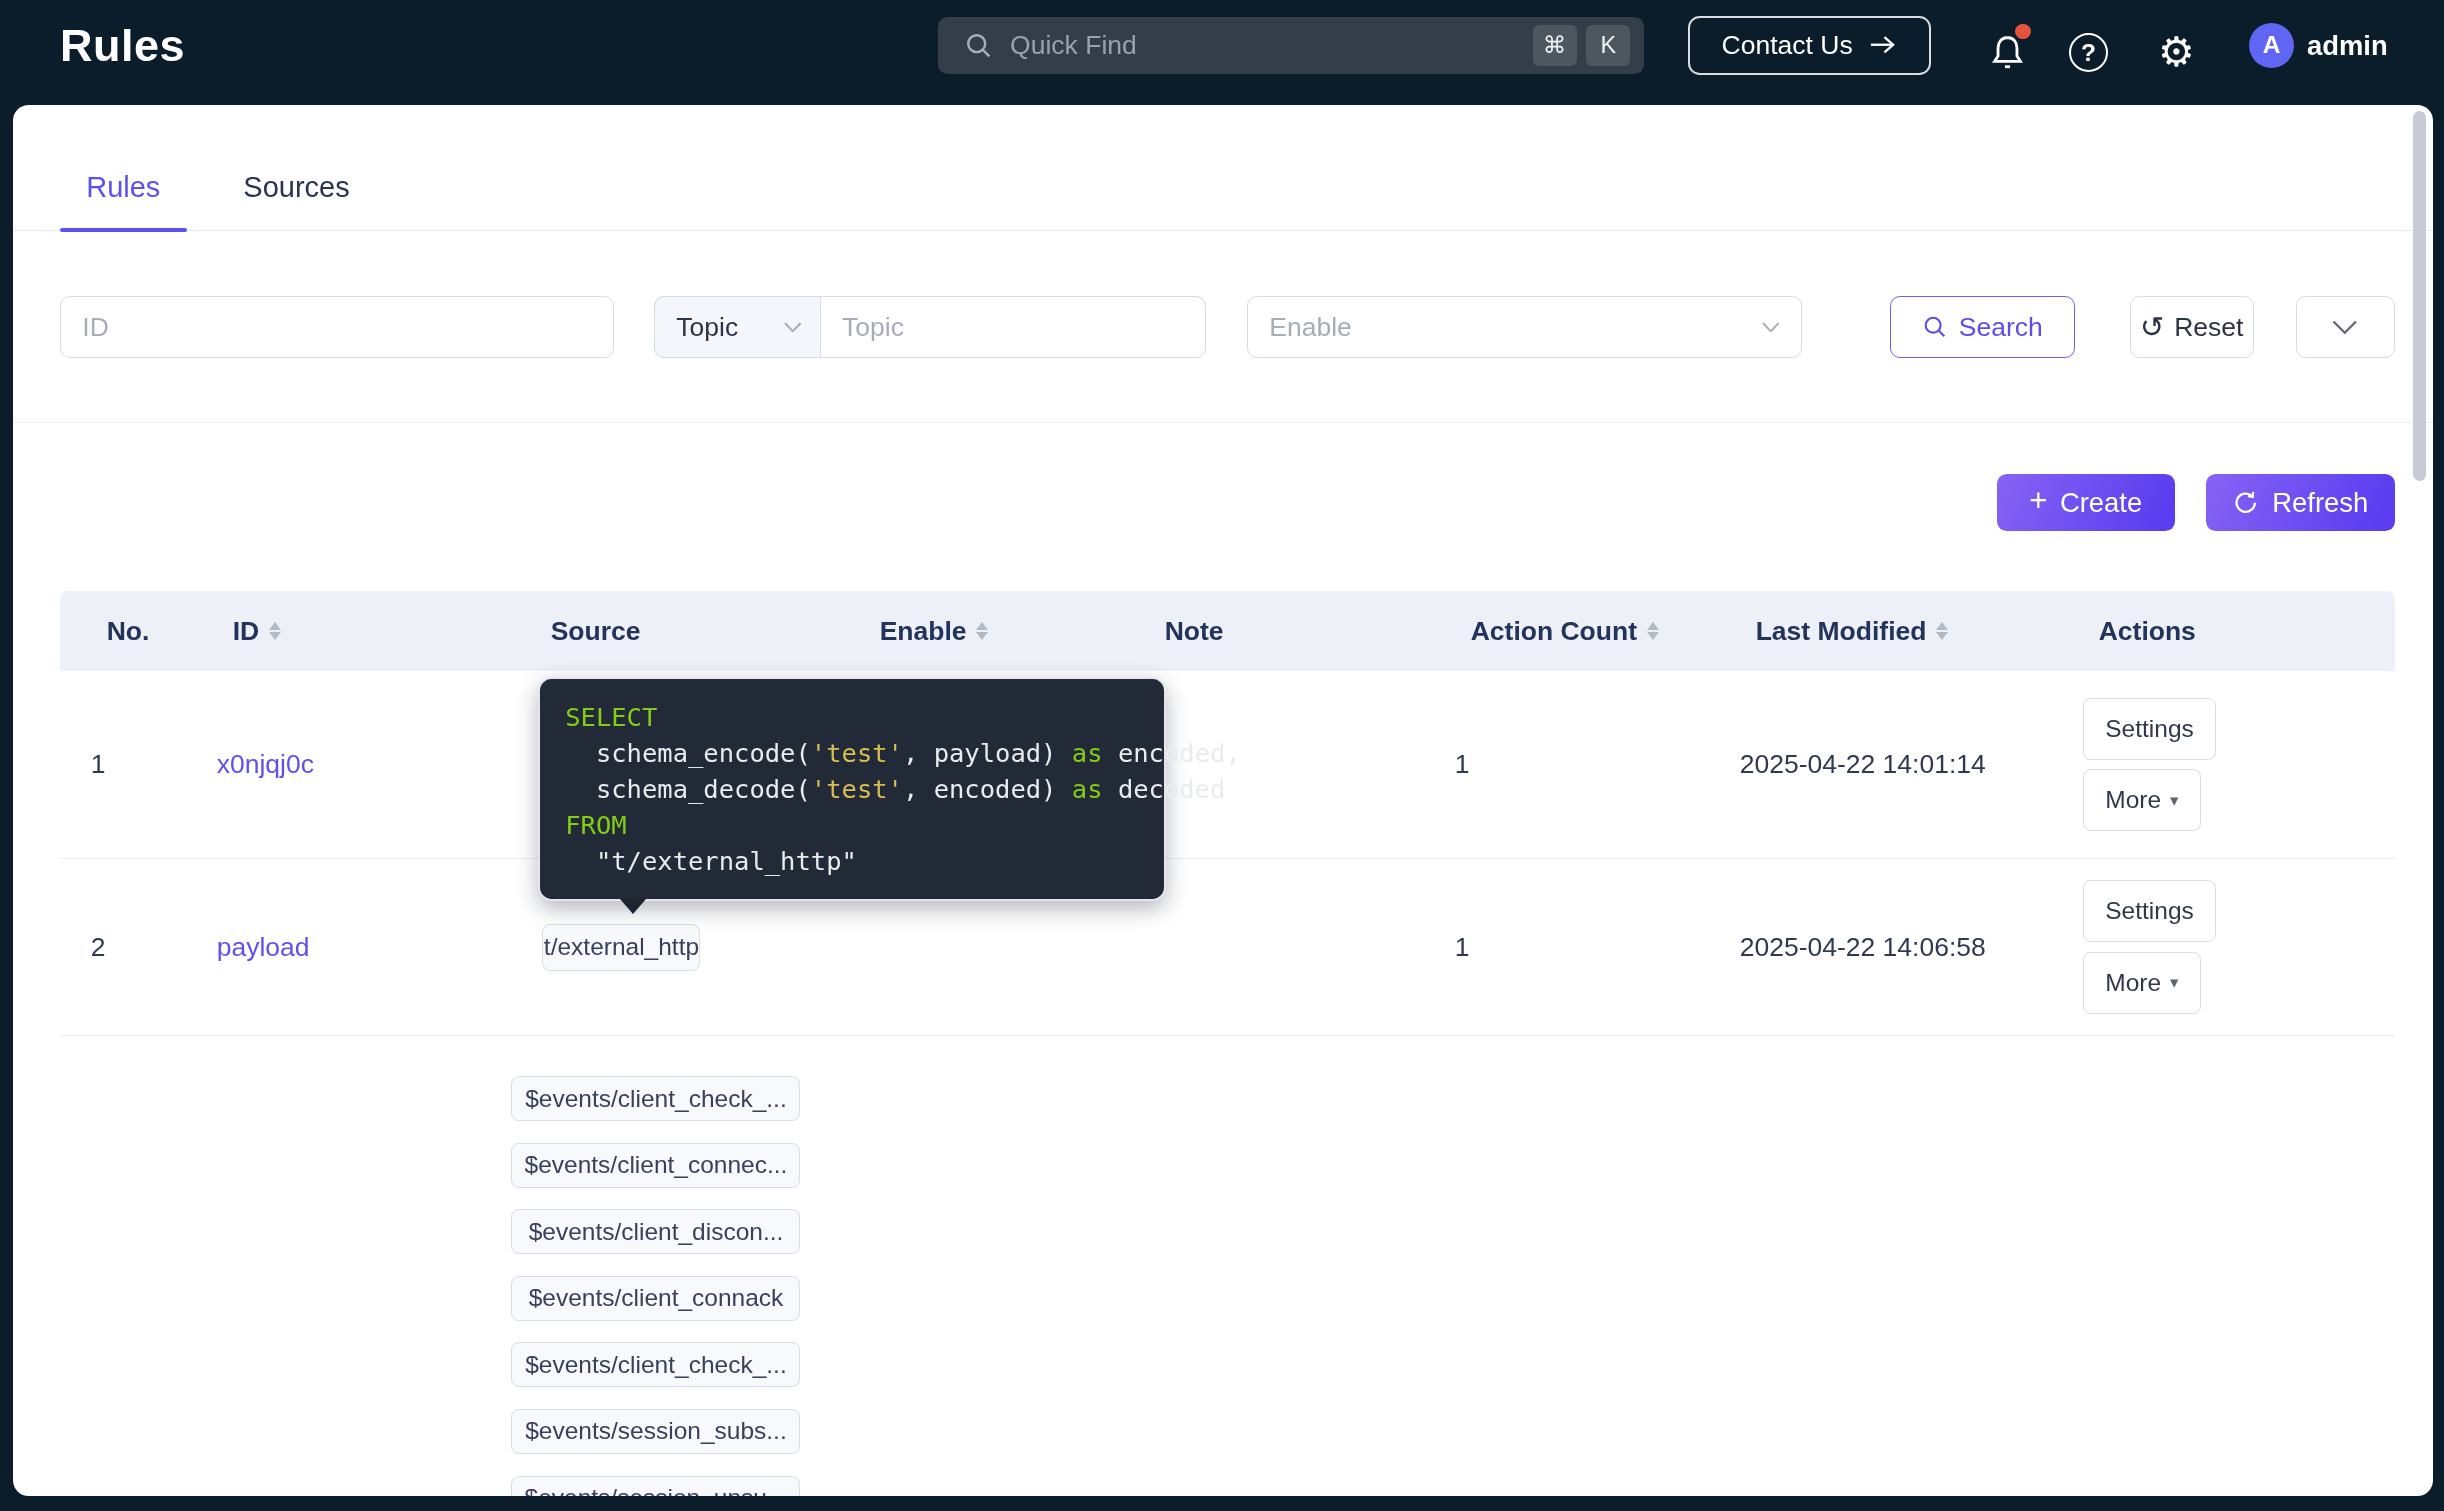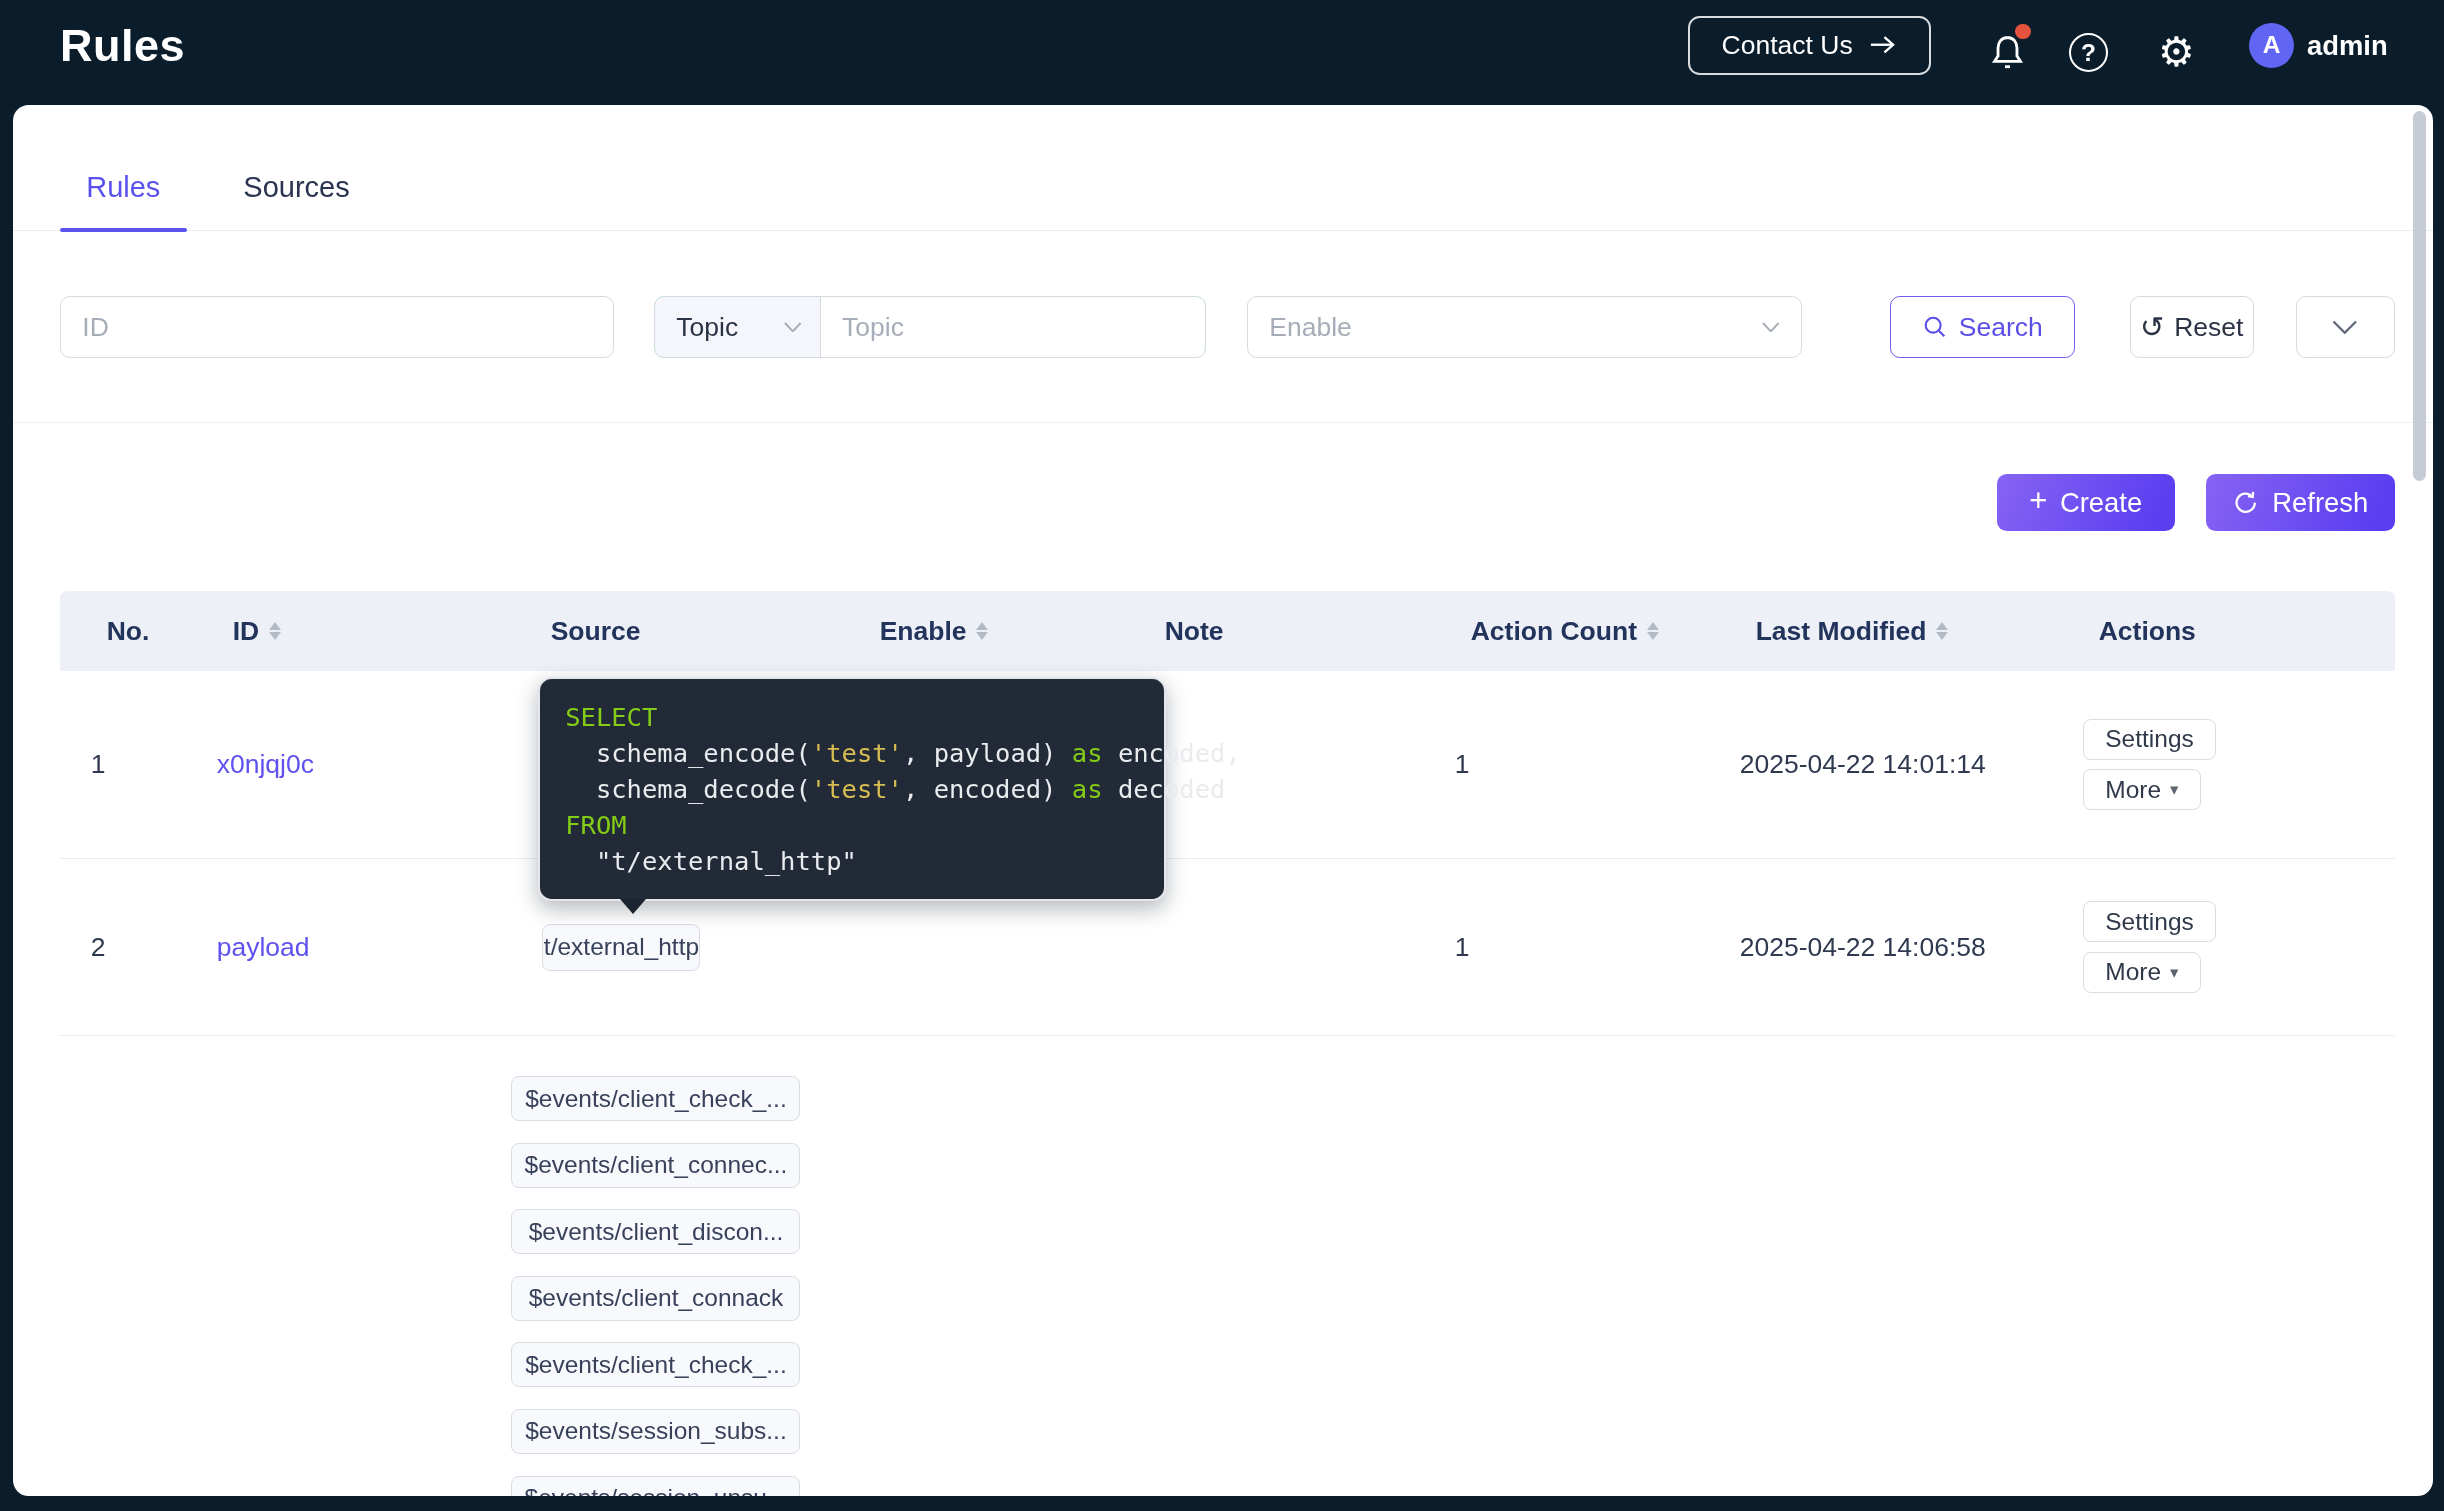--- a/index.html
+++ b/index.html
@@ -73,21 +73,21 @@
   .row-3 { align-items:start; height:564px; }
   .td { font-size:26.5px; color:#2f3a50; padding-left:31px; }
   .id-link { color:#5e51ee; cursor:pointer; }
   .tag { border:1px solid #d9dce3; background:#f7f9fd; border-radius:7.8px; height:47px; display:flex; align-items:center; justify-content:center; font-size:24.5px; color:#39415a; }
   .src-tag { width:158px; margin-left:7.8px; }
   .tag-stack { display:flex; flex-direction:column; gap:21.6px; padding:40px 0 0 7.8px; }
   .tag-stack .tag { width:289px; height:45px; }
   .toggle { width:78px; height:43px; border-radius:21.6px; background:#5c52f0; position:relative; cursor:pointer; }
   .toggle::after { content:""; position:absolute; right:3.9px; top:3.9px; width:35px; height:35px; border-radius:50%; background:#fff; }
   .actions-cell { display:flex; flex-direction:column; gap:9.8px; align-items:flex-start; }
-  .mini-btn { height:41px; border:1px solid #d9dce3; border-radius:7.8px; background:#fff; font-size:24.5px; color:#2f394a; display:flex; align-items:center; justify-content:center; gap:8.8px; padding:0 21.6px; cursor:pointer; font-family:inherit; }
+  .mini-btn { height:62px; border:1px solid #d9dce3; border-radius:7.8px; background:#fff; font-size:24.5px; color:#2f394a; display:flex; align-items:center; justify-content:center; gap:8.8px; padding:0 21.6px; cursor:pointer; font-family:inherit; }
   .caret { font-size:16.7px; color:#5c6470; }
 
   
   .tooltip { position:absolute; left:525px; top:572px; width:628px; height:224px; background:#212a36; border:2px solid #e3e6ea; border-radius:13.7px; box-shadow:0 7.8px 21.6px rgba(10,20,35,.30); z-index:5; padding:19.6px 0 0 25.5px; }
   .tooltip::after { content:""; position:absolute; left:80px; bottom:-14.7px; width:0; height:0; border-left:13.7px solid transparent; border-right:13.7px solid transparent; border-top:15.7px solid #1c242f; }
   .code { font-family:"DejaVu Sans Mono", monospace; font-size:25.5px; line-height:36px; white-space:pre; color:#e9ebee; }
   .tok-kw { color:#84cc16; }
   .tok-str { color:#d8bd52; }
   .tok-pl { color:#e9ebee; }
 
@@ -95,20 +95,31 @@
   .scroll-thumb { position:absolute; right:6.9px; top:5.9px; width:12.7px; height:370px; border-radius:6.9px; background:#c7ccd4; }
 
   svg { display:block; }
 </style>
 </head>
 <body>
 
 <div class="header">
   <div class="title">Rules</div>
 
+  <div class="quickfind">
+    <span>
+      <svg width="29" height="29" viewBox="0 0 24 24" fill="none" stroke="#a9b1b8" stroke-width="2">
+          <circle cx="10.5" cy="10.5" r="7"></circle>
+          <line x1="15.8" y1="15.8" x2="21" y2="21"></line>
+        </svg>
+    </span>
+    <span class="qf-ph">Quick Find</span>
+    <span class="key">⌘</span>
+    <span class="key">K</span>
+  </div>
 
   <button class="contact">
     <span>Contact Us</span>
     <span>
       <svg width="29" height="23.5" viewBox="0 0 30 24" fill="none" stroke="#ffffff" stroke-width="2.4">
           <line x1="3" y1="12" x2="26" y2="12"></line>
           <polyline points="17,4 26,12 17,20"></polyline>
         </svg>
     </span>
   </button>

